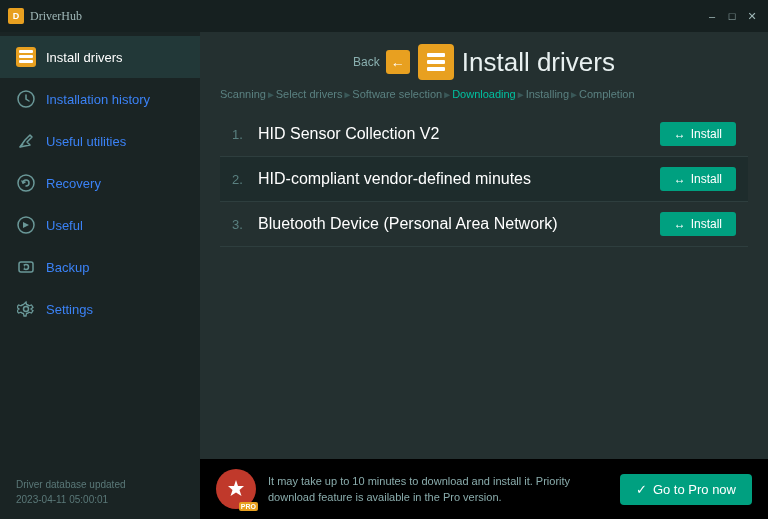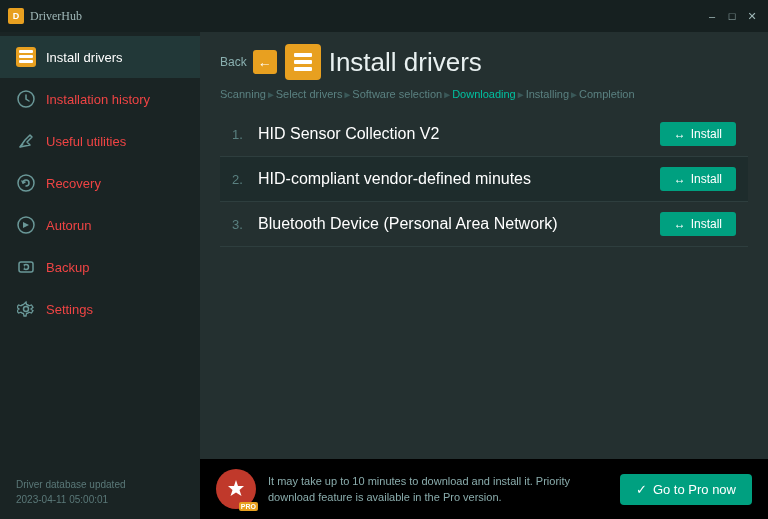--- a/index.html
+++ b/index.html
@@ -81,21 +81,21 @@
     .sidebar-nav {
       flex: 1;
       padding-top: 4px;
     }
     .sidebar-item {
       display: flex;
       align-items: center;
       gap: 10px;
       padding: 11px 16px;
       cursor: pointer;
-      color: #ef4444;
+      color: #3b82f6;
       font-size: 13px;
       transition: background 0.15s;
     }
     .sidebar-item.active {
       background: #223838;
       color: #fff;
     }
     .sidebar-item .icon {
       width: 20px;
       height: 20px;
@@ -128,20 +128,21 @@
       background: #243030;
       overflow: hidden;
     }
 
     
     .content-header {
       padding: 12px 20px 0 20px;
       display: flex;
       align-items: center;
       gap: 8px;
+      justify-content: center;
     }
     .back-btn {
       display: flex;
       align-items: center;
       gap: 6px;
       cursor: pointer;
       color: #8ab0b0;
       font-size: 12px;
     }
     .back-arrow {
@@ -347,21 +348,21 @@
         <span>Recovery</span>
       </div>
 
       <div class="sidebar-item">
         <div class="icon">
           <svg width="18" height="18" viewBox="0 0 18 18" fill="none">
             <circle cx="9" cy="9" r="8" stroke="#6a9898" stroke-width="1.5"></circle>
             <path d="M6 6 L12 9 L6 12 Z" fill="#6a9898"></path>
           </svg>
         </div>
-        <span>Autorun</span>
+        <span>Useful</span>
       </div>
 
       <div class="sidebar-item">
         <div class="icon">
           <svg width="18" height="18" viewBox="0 0 18 18" fill="none">
             <rect x="2" y="4" width="14" height="10" rx="2" stroke="#6a9898" stroke-width="1.5"></rect>
             <circle cx="9" cy="9" r="2.5" stroke="#6a9898" stroke-width="1.5"></circle>
             <rect x="5" y="7" width="2" height="4" rx="1" fill="#1a2424"></rect>
           </svg>
         </div>

